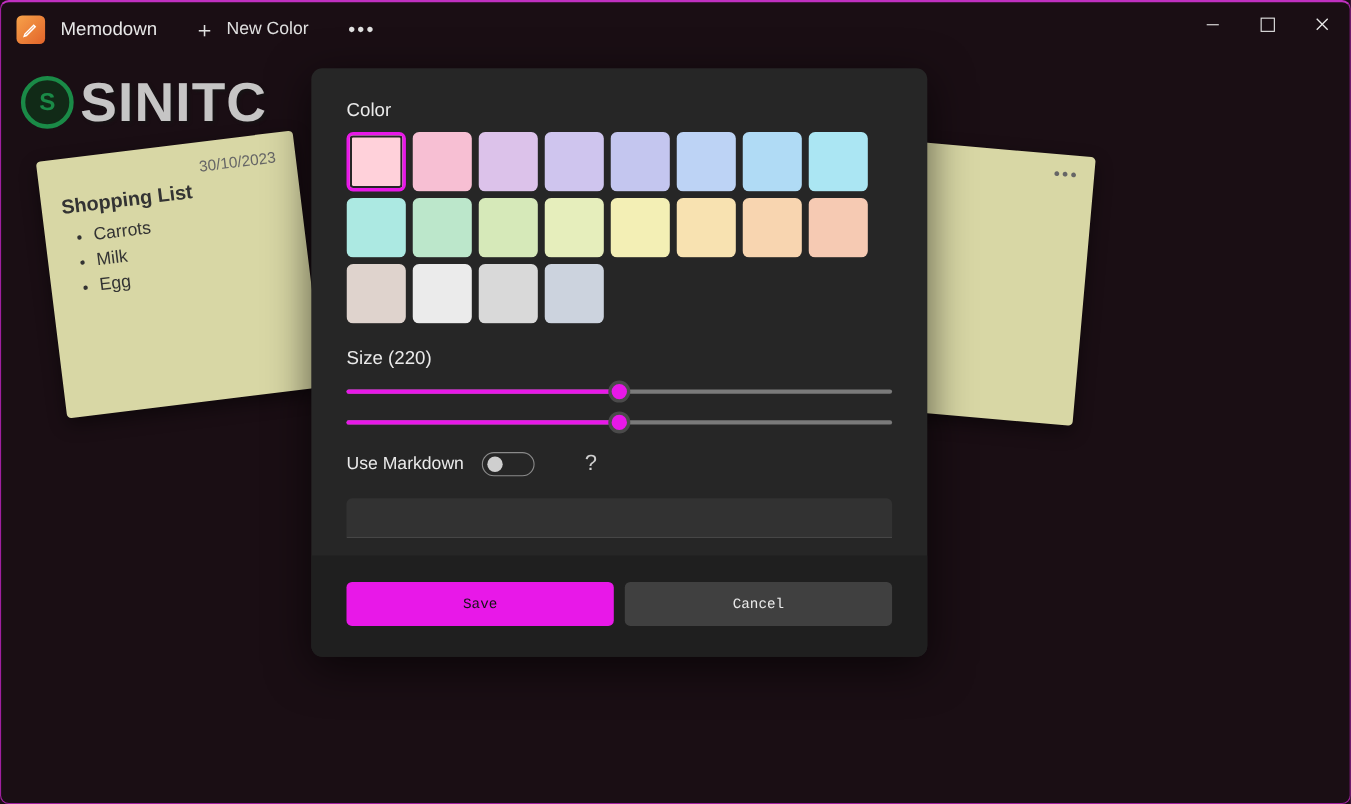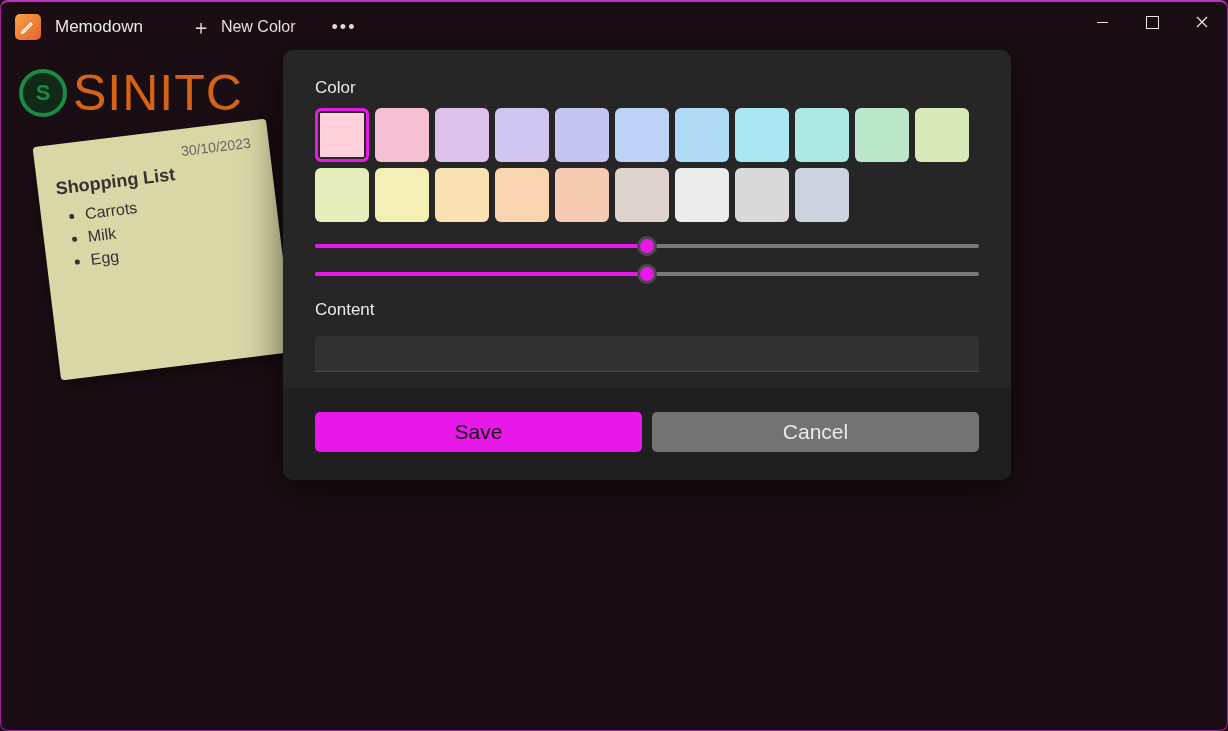--- a/index.html
+++ b/index.html
@@ -33,21 +33,21 @@
     background: linear-gradient(135deg,#f7a24a,#e2642a);
     border-radius: 5px;
     display: flex;
     align-items: center;
     justify-content: center;
     margin-right: 14px;
   }
   .app-icon svg { width: 16px; height: 16px; }
   .app-title {
     font-size: 17px;
-    margin-right: 38px;
+    margin-right: 23px;
   }
   .new-memo {
     display: flex;
     align-items: center;
     gap: 10px;
     font-size: 16px;
     color: #e0e0e0;
     padding: 4px 10px;
     cursor: pointer;
   }
@@ -102,22 +102,22 @@
     display: flex;
     align-items: center;
     justify-content: center;
     background: #103018;
     color: #1aa050;
     font-weight: bold;
     font-size: 22px;
   }
   .watermark-text {
     font-size: 50px;
-    font-weight: 400;
-    color: #f97316;
+    font-weight: 700;
+    color: #e5e5e5;
     text-shadow: 2px 2px 3px #151515;
     letter-spacing: 1px;
   }
 
   
   .sticky {
     position: absolute;
     width: 235px;
     height: 235px;
     padding: 14px 18px;
@@ -163,23 +163,23 @@
     position: absolute;
     top: 10px;
     right: 14px;
     color: #666;
     letter-spacing: 2px;
   }
 
   
   .dialog {
     position: absolute;
-    top: 48px;
+    top: 60px;
     left: 282px;
-    width: 728px;
+    width: 560px;
     background: #262626;
     border-radius: 10px;
     box-shadow: 0 10px 40px rgba(0,0,0,0.6);
     z-index: 5;
     color: #eaeaea;
   }
   .dialog-body {
     padding: 28px 32px 16px 32px;
   }
   .label {
@@ -278,29 +278,30 @@
     display: flex;
     gap: 10px;
     padding: 24px 32px 28px 32px;
     border-radius: 0 0 10px 10px;
   }
   .btn {
     flex: 1;
     height: 40px;
     border: none;
     border-radius: 5px;
-    font-size: 21px;
-    cursor: pointer;
+    font-size: 13px;
+    cursor: pointer;
+    font-family: Liberation Mono, monospace;
   }
   .btn-primary {
     background: #e818e8;
     color: #141414;
   }
   .btn-secondary {
-    background: #737373;
+    background: #404040;
     color: #eaeaea;
   }
 </style>
 </head>
 <body>
 
 <div class="titlebar">
   <div class="app-icon">
     <svg viewBox="0 0 24 24" fill="none" stroke="#fff" stroke-width="2">
       <path d="M3 21l3-1 12-12-2-2L4 18l-1 3z"></path>
@@ -361,31 +362,36 @@
         <div class="swatch" style="background: rgb(243, 239, 181);"></div>
         <div class="swatch" style="background: rgb(248, 226, 177);"></div>
         <div class="swatch" style="background: rgb(248, 213, 176);"></div>
         <div class="swatch" style="background: rgb(246, 202, 179);"></div>
         <div class="swatch" style="background: rgb(223, 211, 205);"></div>
         <div class="swatch" style="background: rgb(235, 235, 235);"></div>
         <div class="swatch" style="background: rgb(217, 217, 217);"></div>
         <div class="swatch" style="background: rgb(204, 211, 222);"></div>
       </div>
 
+    <div class="label">Size (220)</div>
     <div class="slider-track">
       <div class="slider-fill" id="size-fill" style="width: 50%;"></div>
       <div class="slider-thumb" id="size-thumb" style="left: 50%;"></div>
     </div>
 
     <div class="slider-track">
       <div class="slider-fill" id="rot-fill" style="width: 50%;"></div>
       <div class="slider-thumb" id="rot-thumb" style="left: 50%;"></div>
     </div>
 
-
-    <div class="label">Content</div>
+    <div class="row">
+      <span>Use Markdown</span>
+      <div class="toggle"></div>
+      <span class="help">?</span>
+    </div>
+
     <input class="content-input" value="" style="">
   </div>
   <div class="dialog-footer">
     <button class="btn btn-primary">Save</button>
     <button class="btn btn-secondary">Cancel</button>
   </div>
 </div>
 
 </body></html>

